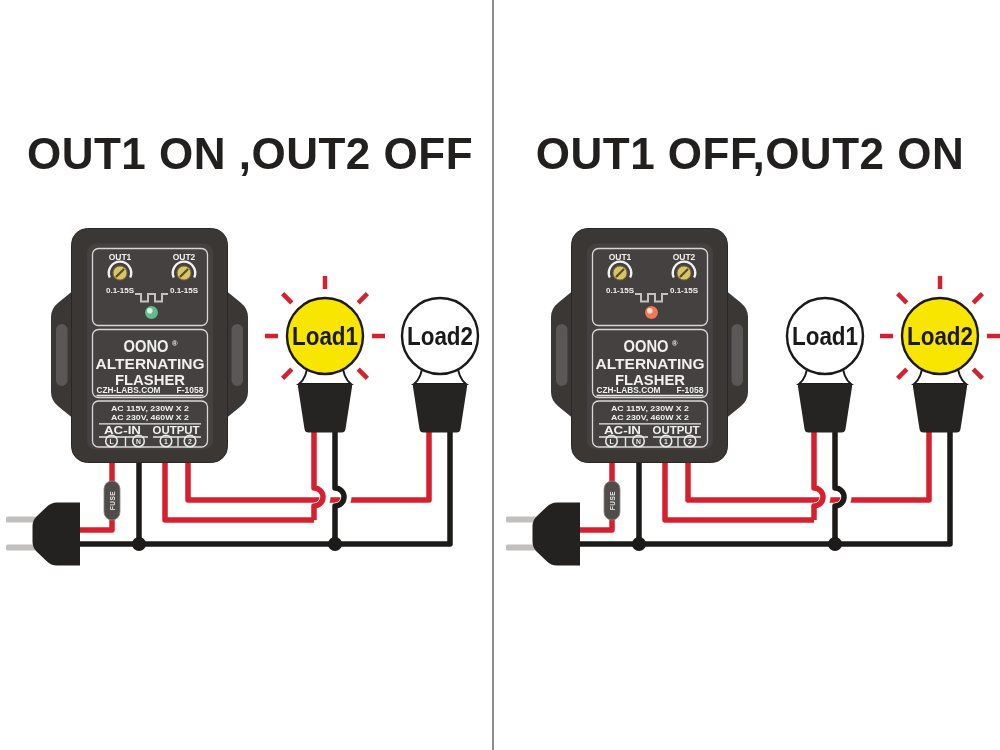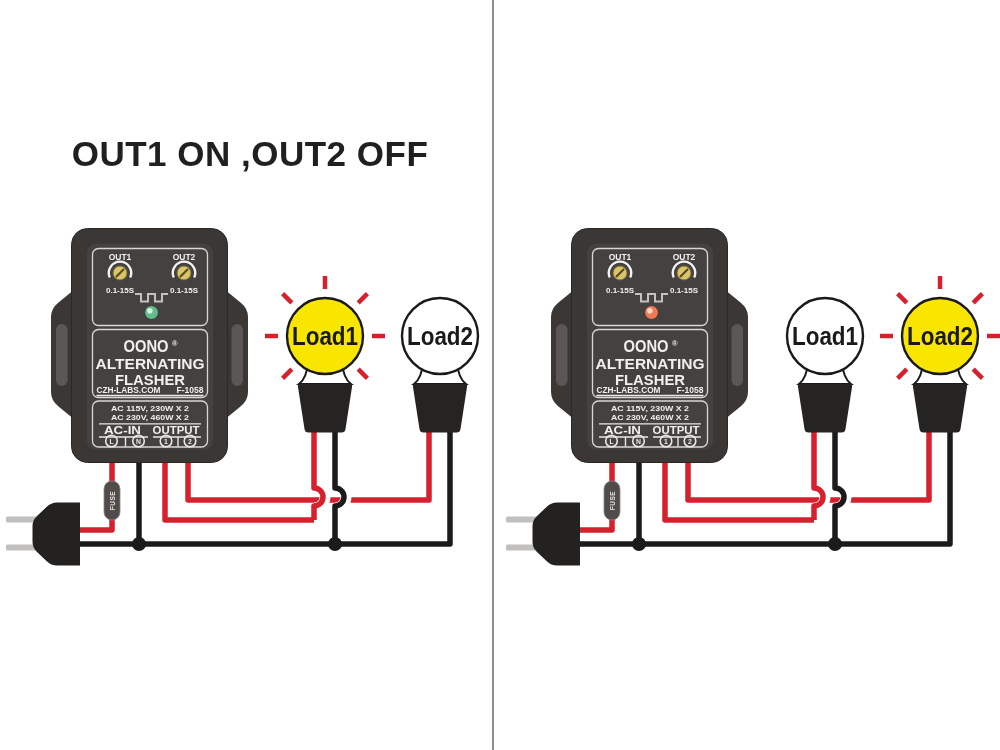--- a/index.html
+++ b/index.html
@@ -1,21 +1,21 @@
 <!DOCTYPE html>
 <html><head>
 <meta charset="utf-8">
 <style>
   html,body{margin:0;padding:0;background:#ffffff;}
   body{width:1000px;height:750px;position:relative;overflow:hidden;
        font-family:"Liberation Sans",sans-serif;}
   .canvas{position:absolute;inset:0;background:#ffffff;}
   .panel{position:absolute;top:0;width:500px;height:750px;}
   .panel-title{position:absolute;top:136px;left:0;width:100%;height:35px;
-       line-height:35px;text-align:center;font-size:35px;font-weight:bold;
+       line-height:35px;text-align:center;font-size:44px;font-weight:bold;
        color:#221f1f;letter-spacing:.5px;white-space:pre;}
   .divider{position:absolute;left:492px;top:0;width:2px;height:750px;background:#8e8e8e;}
   svg{position:absolute;inset:0;display:block;}
   svg text{font-family:"Liberation Sans",sans-serif;font-weight:bold;}
   .wire-red{stroke:#d7202e;stroke-width:5.5;fill:none;stroke-linejoin:round;}
   .wire-black{stroke:#1d1b1a;stroke-width:5.5;fill:none;stroke-linejoin:round;}
   .hop-under{stroke:#ffffff;stroke-width:11;fill:none;}
   .ray{stroke:#d7202e;stroke-width:4.5;}
   .bulb{stroke:#1a1a1a;stroke-width:2.4;}
   .neck{fill:#ffffff;stroke:#1a1a1a;stroke-width:2;}
@@ -154,20 +154,21 @@
         <circle class="bulb" cx="440" cy="336" r="38" fill="#ffffff"></circle>
         <path class="socket" d="M414,384 H466 Q467.5,384 467,387 L460.5,429 Q460,432.5 456.5,432.5 H423.5 Q420,432.5 419.5,429 L413,387 Q412.5,384 414,384 Z"></path>
         <text class="load-label" x="440" y="345" text-anchor="middle" textLength="66" lengthAdjust="spacingAndGlyphs">Load2</text>
       </g>
     </svg>
   </section>
 
   <div class="divider"></div>
 
   <section class="panel" style="left:500px">
+    <div class="panel-title">OUT1 OFF,OUT2 ON</div>
     <svg viewBox="0 0 500 750" width="500" height="750">
       <g>
         <path class="wire-red" d="M188,450 V500 H429 V425"></path>
         <path class="hop-under" d="M314,486 A11,11 0 0 1 314,508"></path>
         <path class="hop-under" d="M335,486 A11,11 0 0 1 335,508"></path>
         <path class="wire-red" d="M165,450 V520 H314 M314,425 V488 A9,9 0 0 1 314,506 V520"></path>
         <path class="wire-black" d="M76,544 H450 V425"></path>
         <path class="wire-black" d="M139,450 V544"></path>
         <path class="wire-black" d="M335,425 V488 A9,9 0 0 1 335,506 V544"></path>
         <circle class="dot" cx="139" cy="544" r="7"></circle>

